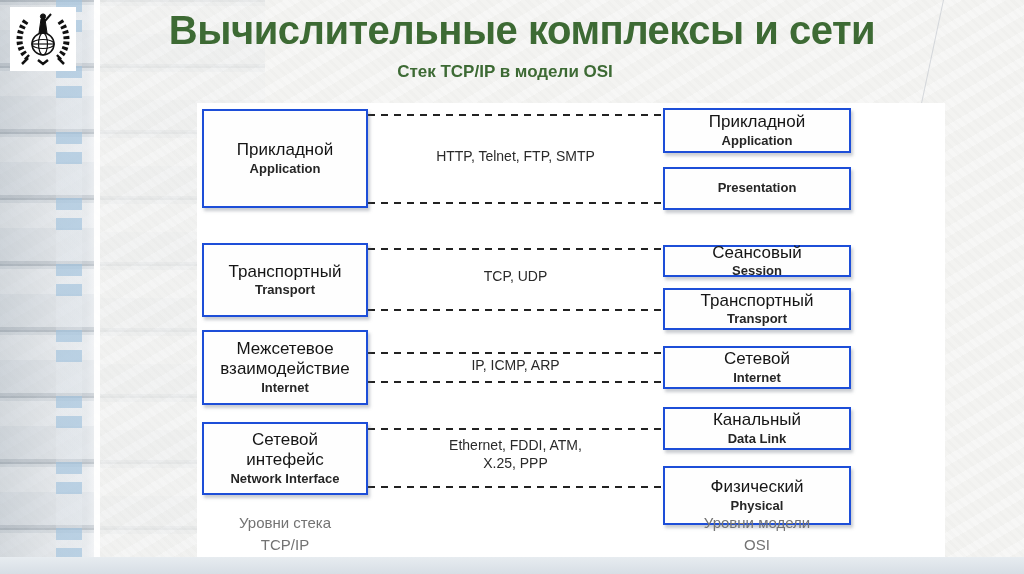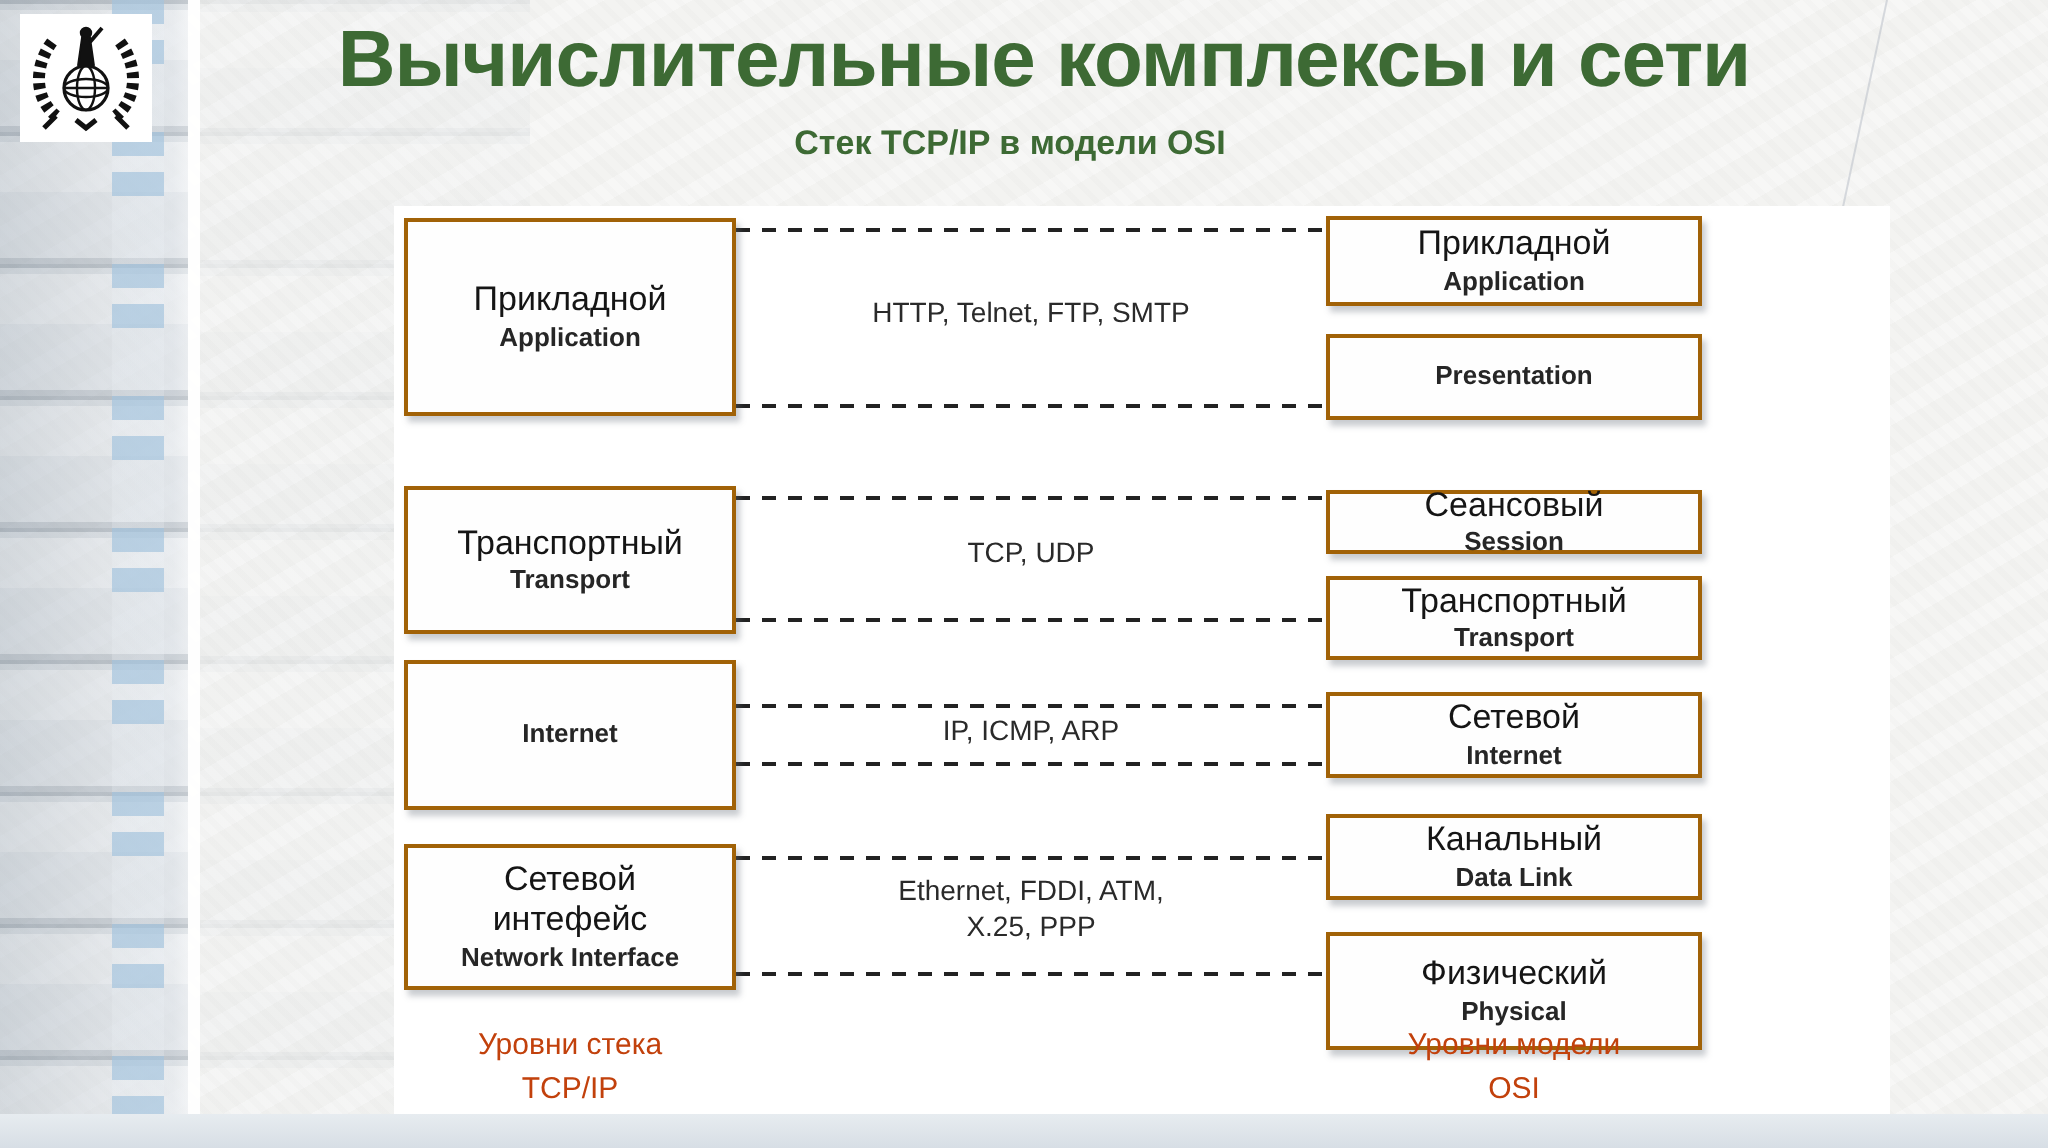--- a/index.html
+++ b/index.html
@@ -50,32 +50,32 @@
     display:flex;align-items:center;justify-content:center;}
 
   
   #slide-title{left:132px;top:8px;width:780px;text-align:center;
     font-size:40px;font-weight:bold;letter-spacing:-0.5px;color:#3d6a34;}
   #slide-subtitle{left:115px;top:62px;width:780px;text-align:center;
     font-size:17px;font-weight:bold;color:#3d6a34;}
 
   
   #panel{left:197px;top:103px;width:748px;height:454px;background:#fff;}
-  .box{position:absolute;background:#fefefe;border:2px solid #a16207;
+  .box{position:absolute;background:#fefefe;border:2px solid #1d4ed8;
     display:flex;flex-direction:column;align-items:center;justify-content:center;
     text-align:center;box-shadow:2px 3px 3px rgba(100,110,120,.35);box-sizing:border-box;}
   .tbox{left:202px;width:166px;}
   .obox{left:663px;width:188px;}
   .ru{font-size:17px;color:#151515;line-height:1.22;white-space:pre-line;}
   .en{font-size:13px;color:#262626;line-height:1.25;font-weight:bold;}
   .dash{position:absolute;left:368px;width:295px;height:2px;
     background:repeating-linear-gradient(90deg,#222 0 7px,transparent 7px 13px);}
   .proto{position:absolute;left:368px;width:295px;text-align:center;
     font-size:14px;color:#2a2a2a;white-space:pre-line;line-height:1.3;}
-  .caption{position:absolute;text-align:center;font-size:15px;color:#c2410c;
+  .caption{position:absolute;text-align:center;font-size:15px;color:#737373;
     white-space:pre-line;line-height:1.45;}
 </style>
 </head>
 <body>
 
 <div class="abs" id="rack-strip"></div>
 <div class="abs" id="rack-leds"></div>
 <div class="abs" id="rack-edge"></div>
 <div class="abs" id="rack-fade"></div>
 <div class="abs" id="streak"></div>
@@ -114,20 +114,22 @@
 
 <div class="box tbox" style="top:109px;height:99px">
   <div class="ru">Прикладной</div>
   <div class="en">Application</div>
 </div>
 <div class="box tbox" style="top:243px;height:74px">
   <div class="ru">Транспортный</div>
   <div class="en">Transport</div>
 </div>
 <div class="box tbox" style="top:330px;height:75px">
+  <div class="ru">Межсетевое
+взаимодействие</div>
   <div class="en">Internet</div>
 </div>
 <div class="box tbox" style="top:422px;height:73px">
   <div class="ru">Сетевой
 интефейс</div>
   <div class="en">Network Interface</div>
 </div>
 
 <div class="proto" style="top:147px">HTTP, Telnet, FTP, SMTP</div>
 <div class="proto" style="top:267px">TCP, UDP</div>

